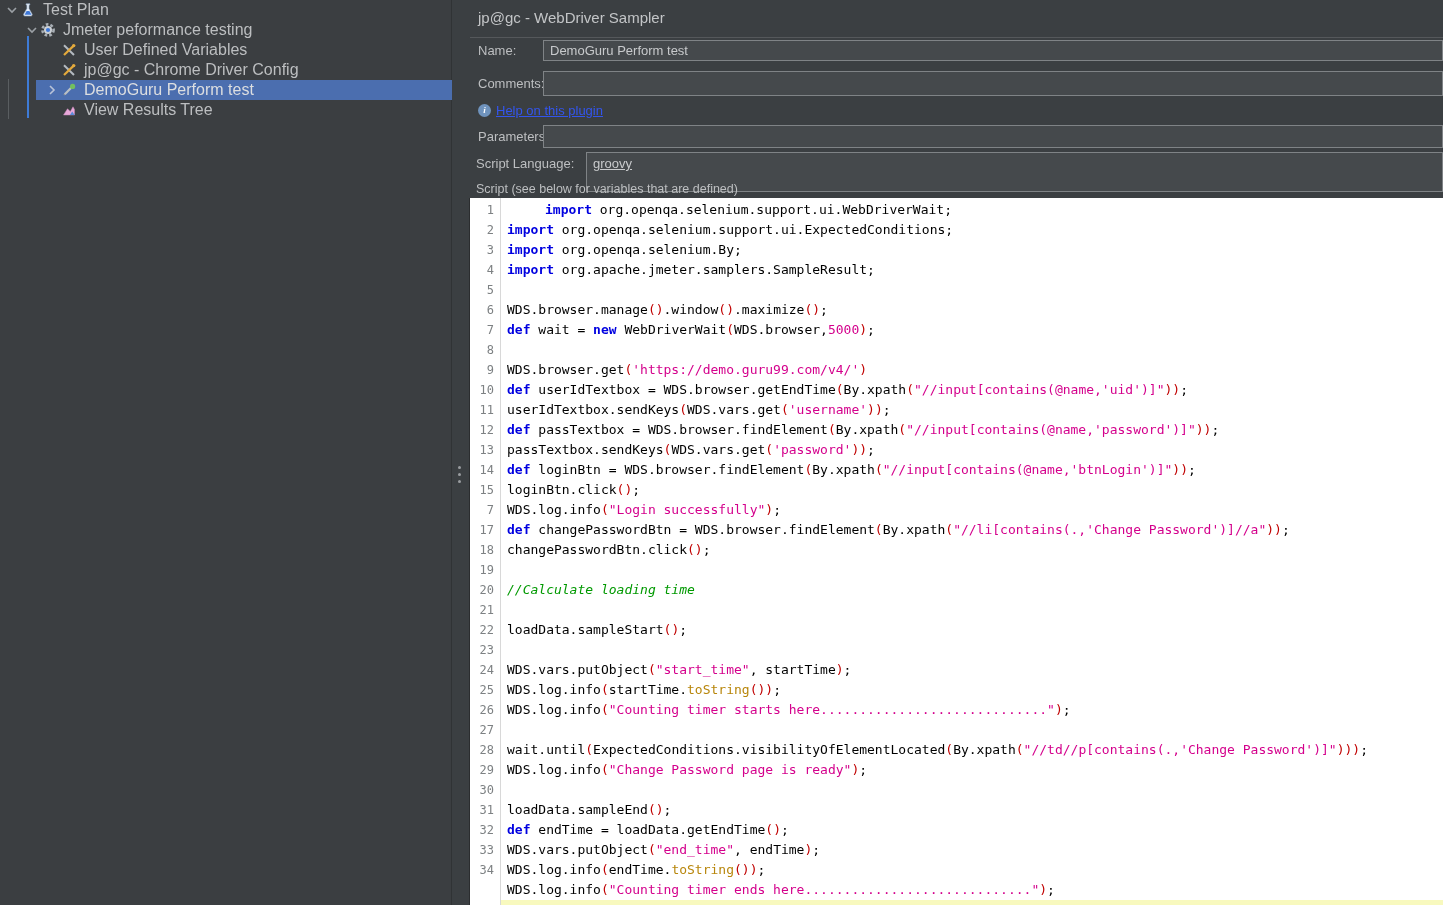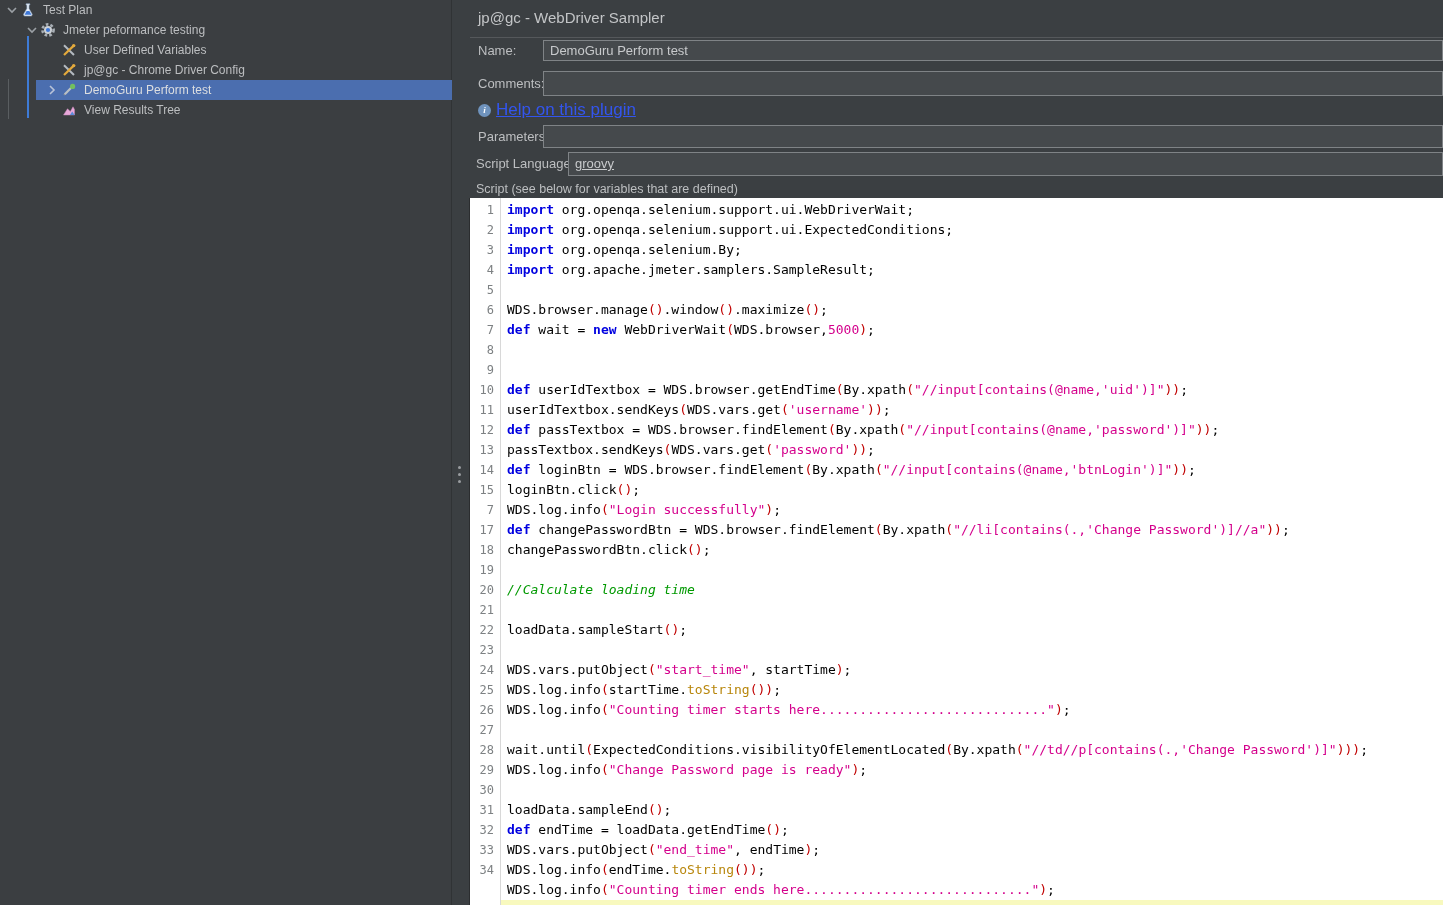--- a/index.html
+++ b/index.html
@@ -2,21 +2,21 @@
 <html><head>
 <meta charset="utf-8">
 <style>
   html,body{margin:0;padding:0;background:#3b3f42;}
   #app{position:relative;width:1443px;height:905px;overflow:hidden;
        background:#3b3f42;font-family:"Liberation Sans",sans-serif;}
 
   
   .tree-panel{position:absolute;left:0;top:0;width:452px;height:905px;
               background:#3b3e41;border-right:1px solid #303335;box-sizing:border-box;}
-  .tree-row{position:absolute;left:0;width:452px;height:20px;color:#bcbec0;font-size:12px;}
+  .tree-row{position:absolute;left:0;width:452px;height:20px;color:#bcbec0;font-size:16px;}
   .tree-row.selected{background:linear-gradient(to right,transparent 36px,#4b6eaf 36px);color:#dcdee0;}
   .tree-chev,.tree-ico{position:absolute;top:2px;width:16px;height:16px;display:block;}
   .tree-label{position:absolute;top:0;line-height:20px;white-space:nowrap;}
   .guide-blue{position:absolute;left:27px;top:36px;width:2px;height:82px;background:#3e7bd6;}
   .guide-gray{position:absolute;left:8px;top:79px;width:1px;height:40px;background:#5a5e61;}
 
   
   .splitter{position:absolute;left:453px;top:0;width:16px;height:905px;cursor:col-resize;}
   .splitter-dots{position:absolute;left:5px;top:466px;display:flex;flex-direction:column;gap:4px;}
   .splitter-dots i{width:3px;height:3px;border-radius:50%;background:#9a9da0;display:block;}
@@ -25,21 +25,21 @@
   .config{position:absolute;left:470px;top:0;right:0;height:198px;}
   .cfg-title{position:absolute;left:8px;top:9px;font-size:15px;color:#c3c5c7;}
   .cfg-sep{position:absolute;left:0;right:0;top:37px;height:1px;background:#55585b;}
   .cfg-label{position:absolute;color:#bdbfc1;font-size:13px;white-space:nowrap;}
   .cfg-field{position:absolute;box-sizing:border-box;background:#45494c;border:1px solid #7f8386;
              color:#c8cacc;font-size:13px;font-family:"Liberation Sans",sans-serif;padding:0 6px;outline:none;}
   .help-row{position:absolute;left:8px;top:102px;height:16px;display:flex;align-items:center;gap:5px;}
   .info-icon{width:13px;height:13px;border-radius:50%;background:#6f93bd;color:#fff;
              font-size:9px;font-weight:bold;font-family:"Liberation Serif",serif;font-style:italic;
              display:inline-flex;align-items:center;justify-content:center;}
-  .help-link{color:#3355ee;font-size:17px;text-decoration:underline;cursor:pointer;}
+  .help-link{color:#3355ee;font-size:13px;text-decoration:underline;cursor:pointer;}
 
   
   .editor{position:absolute;left:469px;top:198px;width:974px;height:707px;box-sizing:border-box;
           background:#ffffff;border-left:1px solid #2b2d2f;overflow:hidden;
           font-family:"DejaVu Sans Mono","Liberation Mono",monospace;}
   .gutter{position:absolute;left:0;top:0;width:31px;height:100%;background:#ffffff;
           border-right:1px solid #d8d8d8;box-sizing:border-box;}
   .gutter .ln{position:absolute;right:6px;height:20px;line-height:20px;font-size:12px;color:#7d8183;}
   .code-area{position:absolute;left:31px;top:0;right:0;bottom:0;}
   .code-line{position:absolute;left:0;right:0;height:20px;line-height:20px;font-size:13px;
@@ -139,21 +139,21 @@
 
     <div class="help-row">
       <span class="info-icon">i</span>
       <span class="help-link">Help on this plugin</span>
     </div>
 
     <div class="cfg-label" style="left:8px;top:125px;line-height:23px;">Parameters:</div>
     <input class="cfg-field" style="left: 73px; top: 125px; right: 0px; height: 23px;" value="">
 
     <div class="cfg-label" style="left:6px;top:152px;line-height:24px;">Script Language:</div>
-    <div class="cfg-field" style="left:98px;top:152px;right:0;height:24px;line-height:22px;text-decoration:underline;">groovy</div>
+    <div class="cfg-field" style="left:116px;top:152px;right:0;height:40px;line-height:22px;text-decoration:underline;">groovy</div>
 
     <div class="cfg-label" style="left:6px;top:182px;font-size:12.5px;">Script (see below for variables that are defined)</div>
   </div>
 
   <div class="editor">
     <div class="gutter" id="gutter">
         <div class="ln" style="top: 2px;">1</div>
         <div class="ln" style="top: 22px;">2</div>
         <div class="ln" style="top: 42px;">3</div>
         <div class="ln" style="top: 62px;">4</div>
@@ -183,28 +183,29 @@
         <div class="ln" style="top: 542px;">28</div>
         <div class="ln" style="top: 562px;">29</div>
         <div class="ln" style="top: 582px;">30</div>
         <div class="ln" style="top: 602px;">31</div>
         <div class="ln" style="top: 622px;">32</div>
         <div class="ln" style="top: 642px;">33</div>
         <div class="ln" style="top: 662px;">34</div>
         <div class="ln" style="top: 708px;">35</div>
       </div>
     <div class="code-area" id="code-area">
-        <div class="code-line" style="top: 2px;"><span class="tk-k">import</span><span> org.openqa.selenium.support.ui.WebDriverWait;</span></div>
+        <div class="code-line" style="top: 2px; margin-left: 38px;"><span class="tk-k">import</span><span> org.openqa.selenium.support.ui.WebDriverWait;</span></div>
         <div class="code-line" style="top: 22px;"><span class="tk-k">import</span><span> org.openqa.selenium.support.ui.ExpectedConditions;</span></div>
         <div class="code-line" style="top: 42px;"><span class="tk-k">import</span><span> org.openqa.selenium.By;</span></div>
         <div class="code-line" style="top: 62px;"><span class="tk-k">import</span><span> org.apache.jmeter.samplers.SampleResult;</span></div>
         <div class="code-line" style="top: 82px;"></div>
         <div class="code-line" style="top: 102px;"><span>WDS.browser.manage</span><span class="tk-b">(</span><span class="tk-b">)</span><span>.window</span><span class="tk-b">(</span><span class="tk-b">)</span><span>.maximize</span><span class="tk-b">(</span><span class="tk-b">)</span><span>;</span></div>
         <div class="code-line" style="top: 122px;"><span class="tk-k">def</span><span> wait = </span><span class="tk-k">new</span><span> WebDriverWait</span><span class="tk-b">(</span><span>WDS.browser,</span><span class="tk-n">5000</span><span class="tk-b">)</span><span>;</span></div>
         <div class="code-line" style="top: 142px;"></div>
+        <div class="code-line" style="top: 162px;"><span>WDS.browser.get</span><span class="tk-b">(</span><span class="tk-s">'https://demo.guru99.com/v4/'</span><span class="tk-b">)</span></div>
         <div class="code-line" style="top: 182px;"><span class="tk-k">def</span><span> userIdTextbox = WDS.browser.getEndTime</span><span class="tk-b">(</span><span>By.xpath</span><span class="tk-b">(</span><span class="tk-s">"//input[contains(@name,'uid')]"</span><span class="tk-b">)</span><span class="tk-b">)</span><span>;</span></div>
         <div class="code-line" style="top: 202px;"><span>userIdTextbox.sendKeys</span><span class="tk-b">(</span><span>WDS.vars.get</span><span class="tk-b">(</span><span class="tk-s">'username'</span><span class="tk-b">)</span><span class="tk-b">)</span><span>;</span></div>
         <div class="code-line" style="top: 222px;"><span class="tk-k">def</span><span> passTextbox = WDS.browser.findElement</span><span class="tk-b">(</span><span>By.xpath</span><span class="tk-b">(</span><span class="tk-s">"//input[contains(@name,'password')]"</span><span class="tk-b">)</span><span class="tk-b">)</span><span>;</span></div>
         <div class="code-line" style="top: 242px;"><span>passTextbox.sendKeys</span><span class="tk-b">(</span><span>WDS.vars.get</span><span class="tk-b">(</span><span class="tk-s">'password'</span><span class="tk-b">)</span><span class="tk-b">)</span><span>;</span></div>
         <div class="code-line" style="top: 262px;"><span class="tk-k">def</span><span> loginBtn = WDS.browser.findElement</span><span class="tk-b">(</span><span>By.xpath</span><span class="tk-b">(</span><span class="tk-s">"//input[contains(@name,'btnLogin')]"</span><span class="tk-b">)</span><span class="tk-b">)</span><span>;</span></div>
         <div class="code-line" style="top: 282px;"><span>loginBtn.click</span><span class="tk-b">(</span><span class="tk-b">)</span><span>;</span></div>
         <div class="code-line" style="top: 302px;"><span>WDS.log.info</span><span class="tk-b">(</span><span class="tk-s">"Login successfully"</span><span class="tk-b">)</span><span>;</span></div>
         <div class="code-line" style="top: 322px;"><span class="tk-k">def</span><span> changePasswordBtn = WDS.browser.findElement</span><span class="tk-b">(</span><span>By.xpath</span><span class="tk-b">(</span><span class="tk-s">"//li[contains(.,'Change Password')]//a"</span><span class="tk-b">)</span><span class="tk-b">)</span><span>;</span></div>
         <div class="code-line" style="top: 342px;"><span>changePasswordBtn.click</span><span class="tk-b">(</span><span class="tk-b">)</span><span>;</span></div>
         <div class="code-line" style="top: 362px;"></div>

